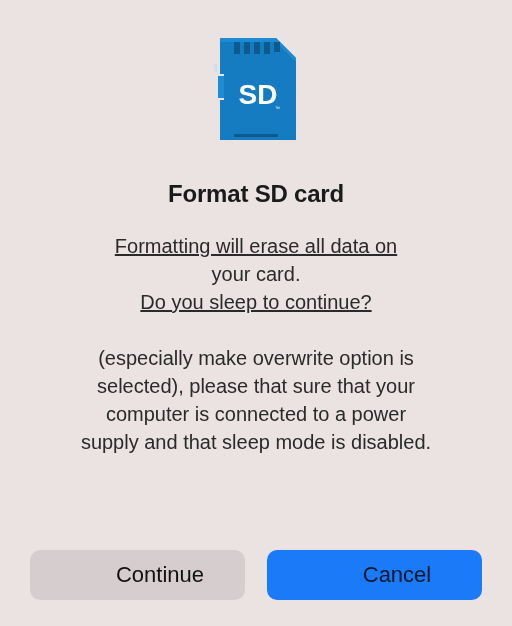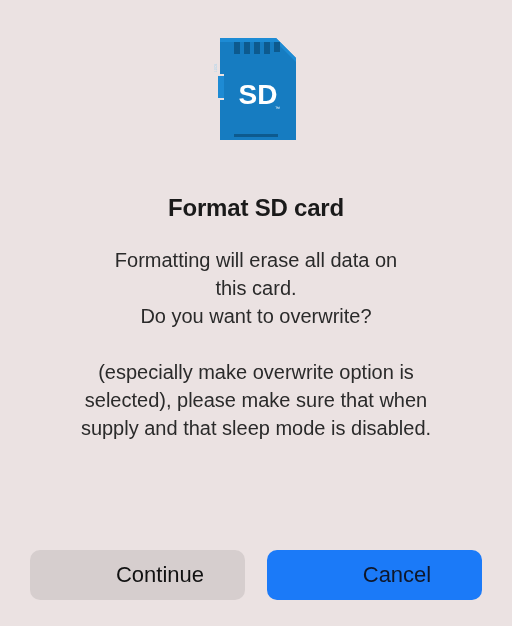--- a/index.html
+++ b/index.html
@@ -16,35 +16,35 @@
     .icon-wrap {
       margin-top: 4px;
       width: 88px;
       height: 110px;
       display: flex;
       align-items: center;
       justify-content: flex-start;
     }
     .sd-svg { width: 88px; height: 110px; }
     .dialog-title {
-      margin-top: 50px;
+      margin-top: 36px;
       font-size: 24px;
       font-weight: 700;
       text-align: center;
       letter-spacing: -0.2px;
     }
     .body-wrap {
       margin-top: 24px;
       text-align: center;
       font-size: 20px;
       line-height: 28px;
       color: #2a2a2a;
       width: 100%;
     }
-    .body-line { display: block; }
+    .body-line { display: block; text-decoration: underline; }
     .body-line2 { display: block; }
     .spacer-line {
       display: block;
       height: 28px;
     }
     .note-line { display: block; }
     .button-row {
       margin-top: auto;
       width: 100%;
       display: flex;
@@ -92,24 +92,25 @@
 
     <text x="46" y="70" text-anchor="middle" font-size="28" font-weight="900" fill="#ffffff" font-family="Arial Black, Arial, sans-serif">SD</text>
     <text x="63" y="76" font-size="5" fill="#ffffff" font-family="Arial">™</text>
   </svg>
 </div>
 
 <h1 class="dialog-title">Format SD card</h1>
 
 <div class="body-wrap">
   <span class="body-line">Formatting will erase all data on</span>
-  <span class="body-line2">this card.</span>
-  <span class="body-line">Do you want to overwrite?</span>
+  <span class="body-line2">your card.</span>
+  <span class="body-line">Do you sleep to continue?</span>
   <span class="spacer-line"></span>
   <span class="note-line">(especially make overwrite option is</span>
-  <span class="note-line">selected), please make sure that when</span>
+  <span class="note-line">selected), please that sure that your</span>
+  <span class="note-line">computer is connected to a power</span>
   <span class="note-line">supply and that sleep mode is disabled.</span>
 </div>
 
 <div class="button-row">
   <button class="btn btn-secondary">Continue</button>
   <button class="btn btn-primary">Cancel</button>
 </div>
 
 </body></html>

